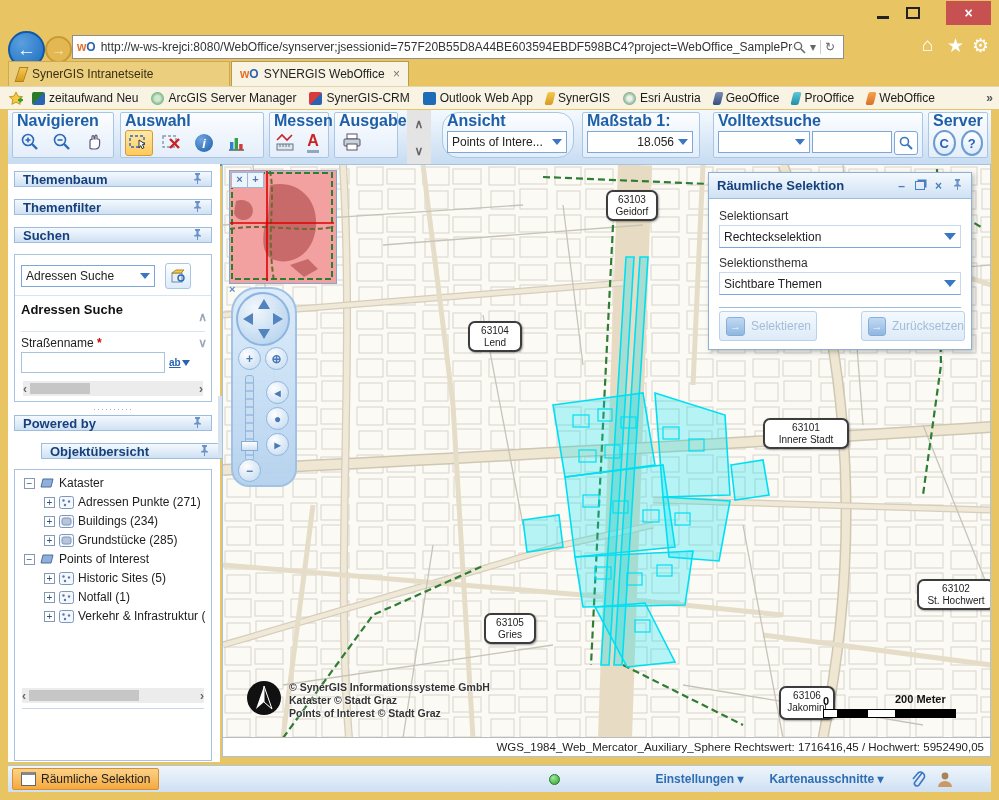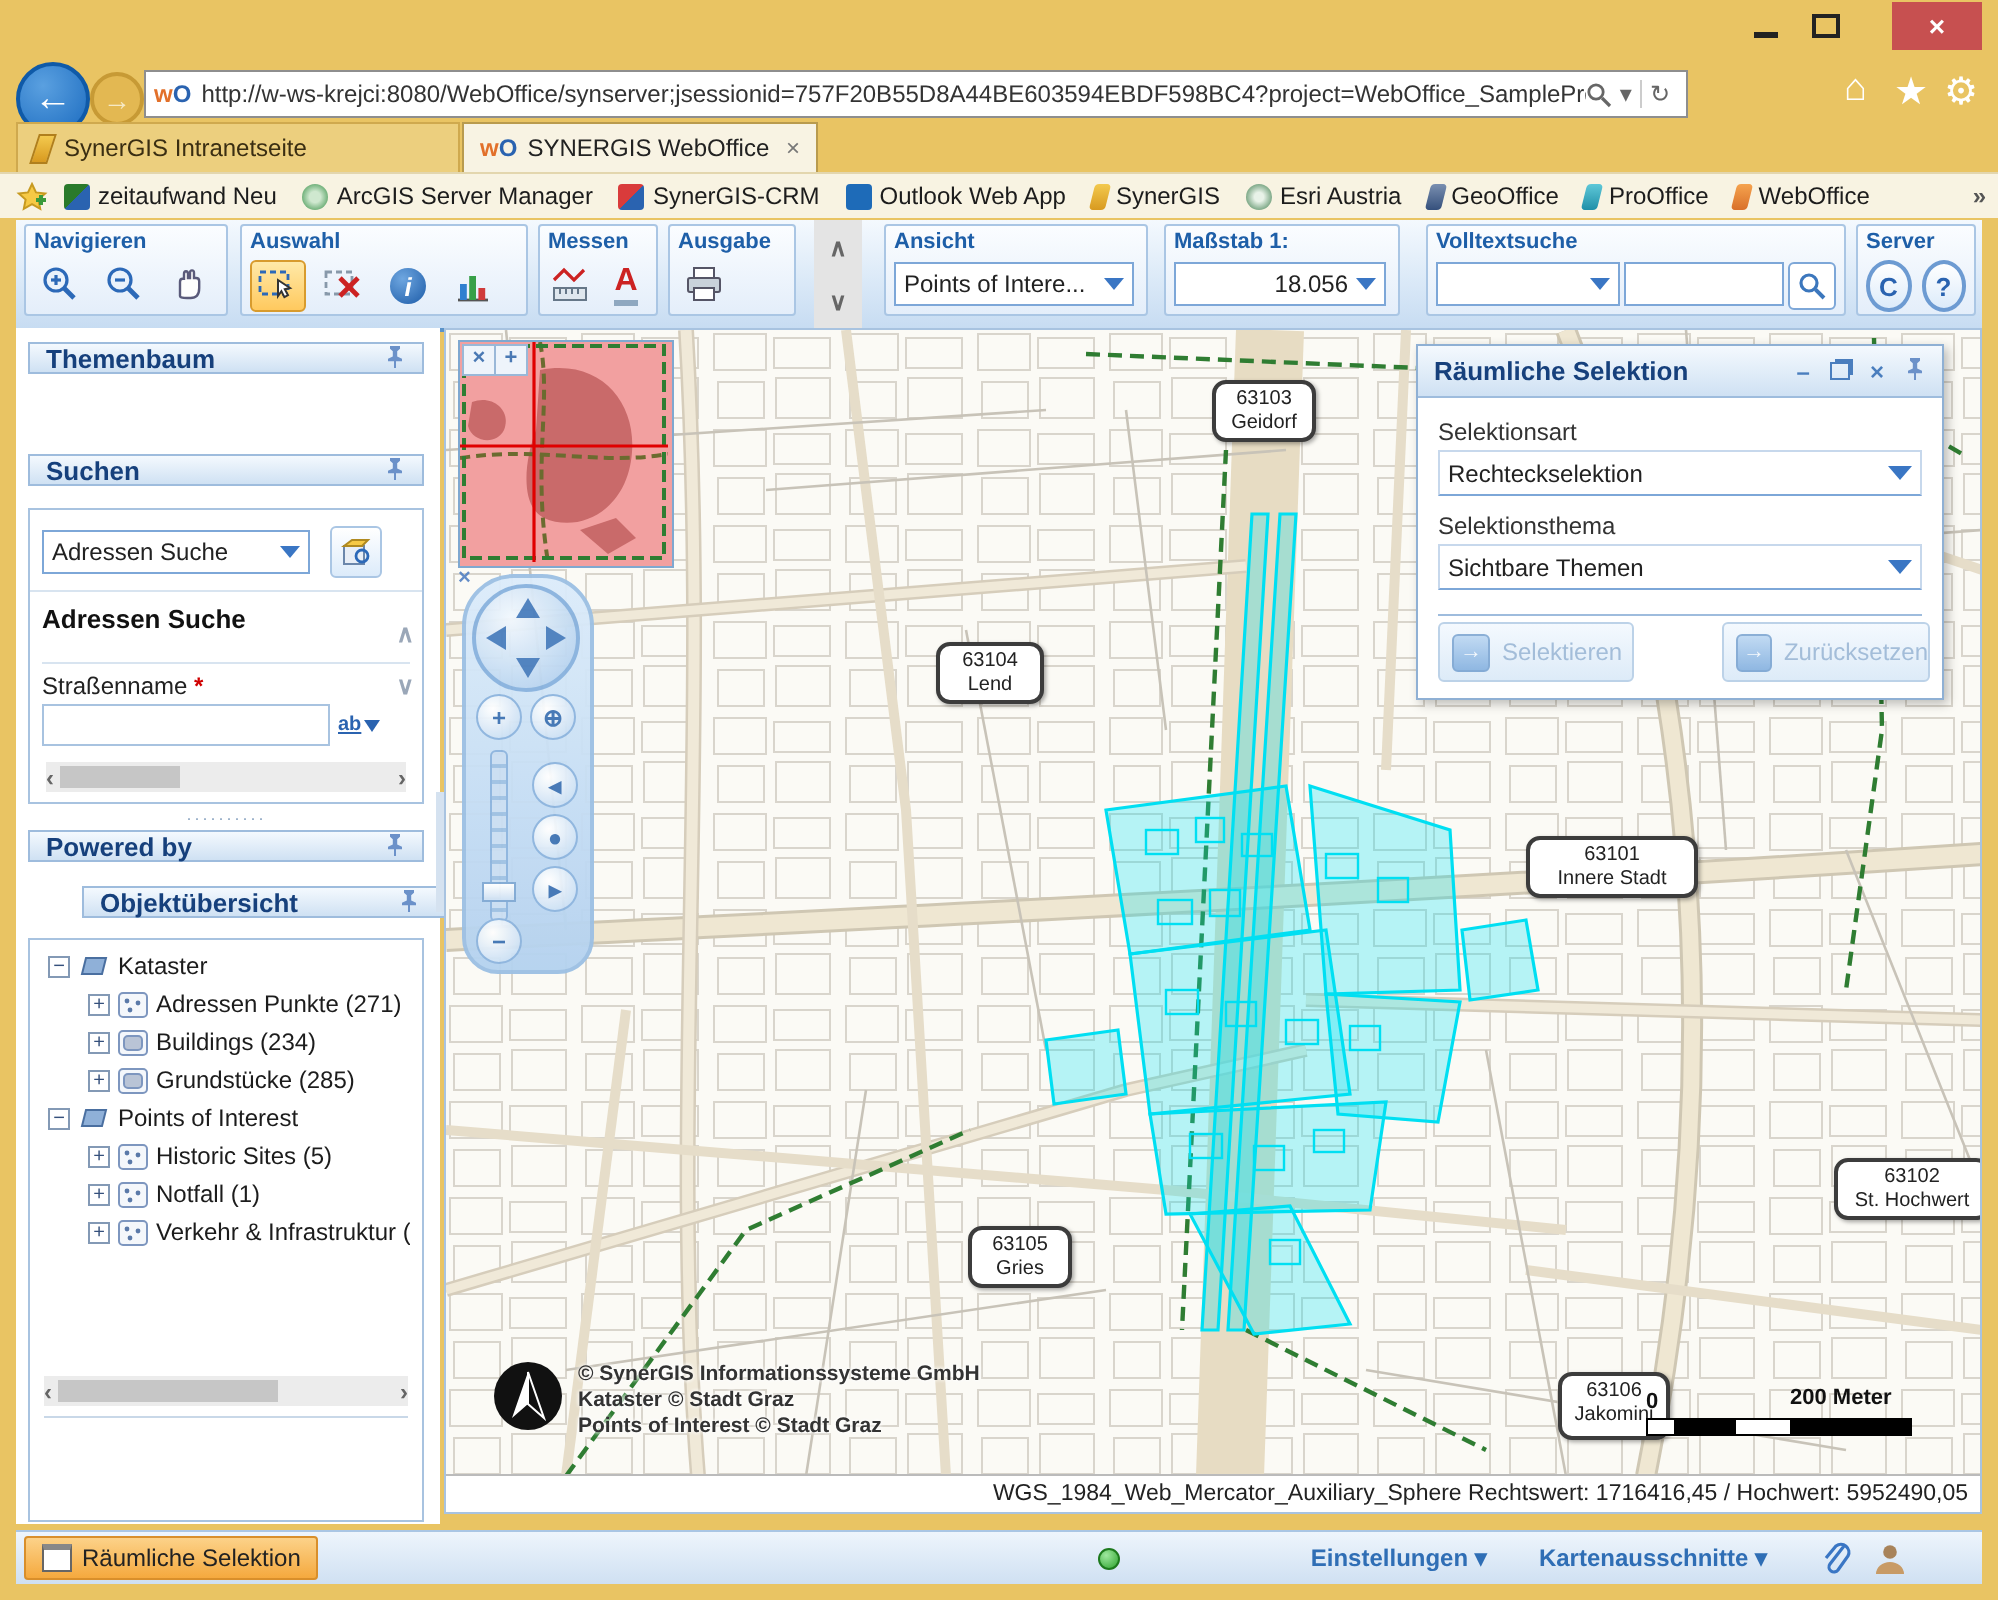--- a/index.html
+++ b/index.html
@@ -33,21 +33,21 @@
   #favbar{position:absolute;left:0;top:86px;width:999px;height:23px;background:#f8f3e2;border-top:1px solid #e3d6ae;
           display:flex;align-items:center;padding-left:8px;box-sizing:border-box;}
   .favitem{display:flex;align-items:center;margin-right:13px;white-space:nowrap;color:#1c1c1c;font-size:12px;}
   .favico{width:13px;height:13px;margin-right:4px;border-radius:2px;display:inline-block;}
   #favoverflow{margin-left:auto;margin-right:6px;color:#555;font-weight:bold;}
   
   #apptb{position:absolute;left:8px;top:110px;width:983px;height:54px;
          background:linear-gradient(#f4f9fe,#d9e8f7 60%,#c7dcf2);border-bottom:2px solid #5b93c9;}
   .tgroup{position:absolute;top:2px;height:46px;background:linear-gradient(#fbfdff,#e4eefa);
           border:1px solid #aac6e4;border-radius:2px;box-sizing:border-box;padding:1px 4px;}
-  .tgl{color:#1e5fa8;font-weight:bold;font-size:11px;line-height:14px;}
+  .tgl{color:#1e5fa8;font-weight:bold;font-size:16px;line-height:14px;}
   .ticons{display:flex;align-items:center;gap:6px;margin-top:2px;}
   .tico{width:26px;height:24px;display:flex;align-items:center;justify-content:center;border-radius:3px;}
   .tico.sel{background:linear-gradient(#ffe9a8,#ffc95e);border:1px solid #d89b2d;}
   .scrollstrip{position:absolute;left:399px;top:0;width:24px;height:54px;background:#e4e4e4;
                display:flex;flex-direction:column;align-items:center;justify-content:space-around;color:#666;font-weight:bold;}
   .dd{background:#fff;border:1px solid #7da7d8;height:22px;display:flex;align-items:center;padding:0 4px;box-sizing:border-box;font-size:12px;}
   .dd .tri{margin-left:auto;width:0;height:0;border-left:5px solid transparent;border-right:5px solid transparent;border-top:6px solid #3a76c4;}
   .roundbtn{width:22px;height:22px;border-radius:50%;border:2px solid #6d9bd2;background:linear-gradient(#ffffff,#dcebfa);
             color:#2a63b0;font-weight:bold;display:flex;align-items:center;justify-content:center;font-size:13px;}
   
@@ -271,21 +271,21 @@
               <rect x="2" y="7" width="16" height="7" rx="1" fill="#c9d2da" stroke="#556"></rect>
               <rect x="5" y="12" width="10" height="6" fill="#fff" stroke="#556"></rect>
             </svg>
           </span>
       </div>
     </div>
     <div class="scrollstrip">
       <span>∧</span>
       <span>∨</span>
     </div>
-    <div class="tgroup" style="left:434px;width:132px;">
+    <div class="tgroup" style="left:434px;width:132px;border-radius:16px;">
       <div class="tgl">Ansicht</div>
       <div class="dd" style="width:120px;margin-top:3px;">
         <span style="overflow:hidden;white-space:nowrap;">Points of Intere...</span>
           <span class="tri"></span>
       </div>
     </div>
     <div class="tgroup" style="left:574px;width:118px;">
       <div class="tgl">Maßstab 1:</div>
       <div class="dd" style="width:106px;margin-top:3px;">
         <span style="flex:1;text-align:right;padding-right:4px;">18.056</span>
@@ -312,20 +312,26 @@
       <div class="ticons" style="gap:5px;">
         <span class="roundbtn">C</span>
         <span class="roundbtn">?</span>
       </div>
     </div>
   </div>
 
   <div id="sidebar">
     <div class="acc" style="top:7px;">
       <span>Themenbaum</span>
+      <span class="pin"><svg width="11" height="12" viewBox="0 0 11 12">
+            <path d="M3 1h5v1.4L6.6 3.6v2.6L9 7.4V8.6H6V12H5V8.6H2V7.4l2.4-1.2V3.6L3 2.4z" fill="#6b91c9"></path>
+          </svg></span>
+    </div>
+    <div class="acc" style="top:35px;">
+      <span>Themenfilter</span>
       <span class="pin"><svg width="11" height="12" viewBox="0 0 11 12">
             <path d="M3 1h5v1.4L6.6 3.6v2.6L9 7.4V8.6H6V12H5V8.6H2V7.4l2.4-1.2V3.6L3 2.4z" fill="#6b91c9"></path>
           </svg></span>
     </div>
     <div class="acc" style="top:63px;">
       <span>Suchen</span>
       <span class="pin"><svg width="11" height="12" viewBox="0 0 11 12">
             <path d="M3 1h5v1.4L6.6 3.6v2.6L9 7.4V8.6H6V12H5V8.6H2V7.4l2.4-1.2V3.6L3 2.4z" fill="#6b91c9"></path>
           </svg></span>
     </div>

